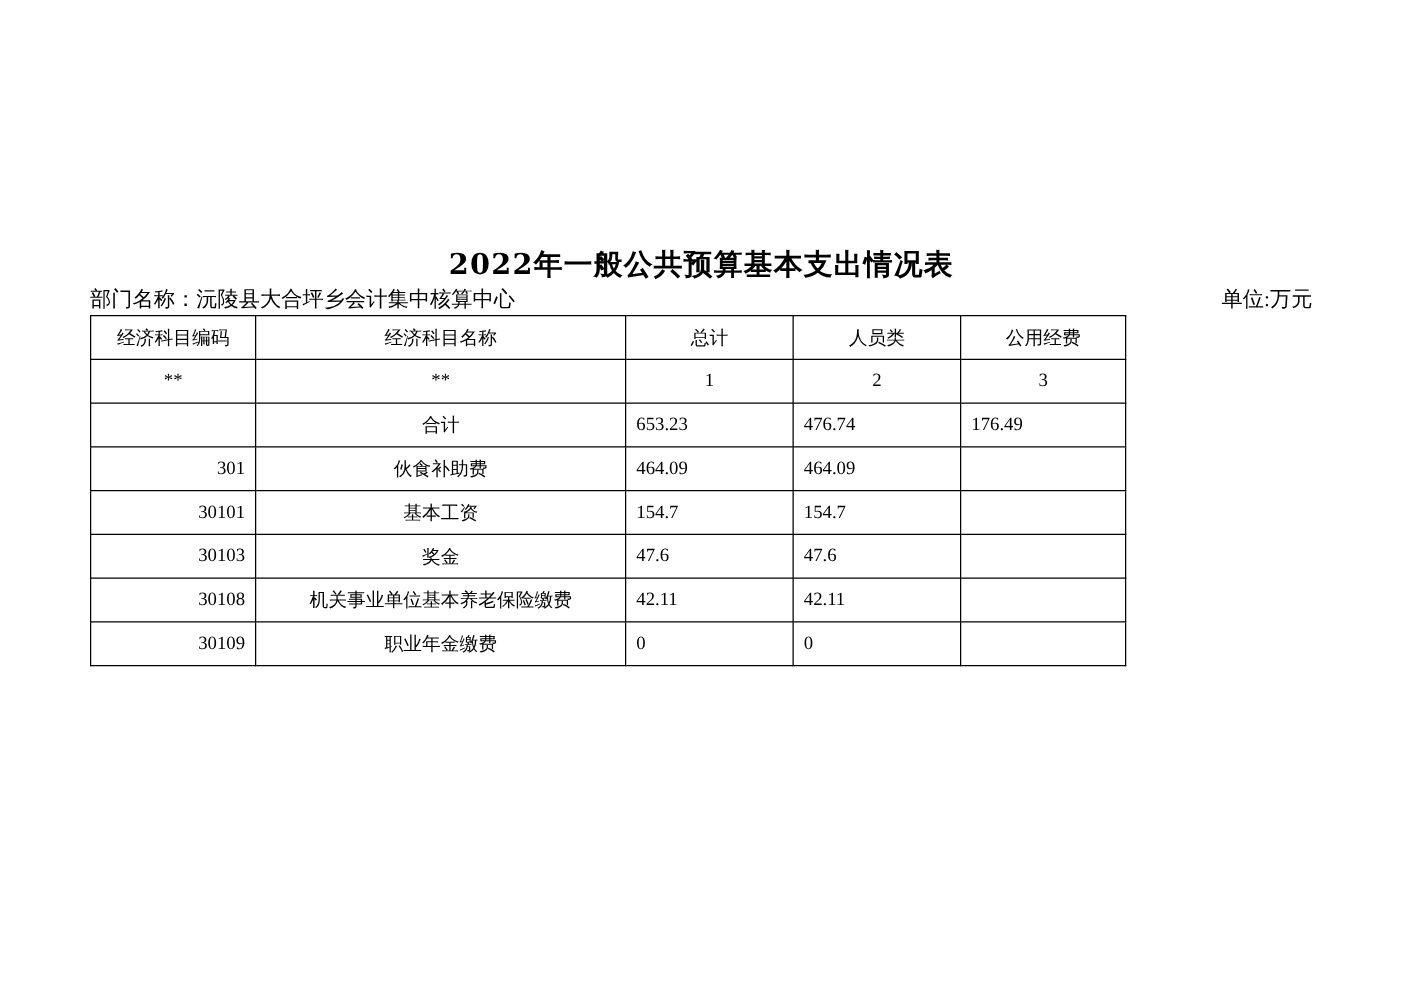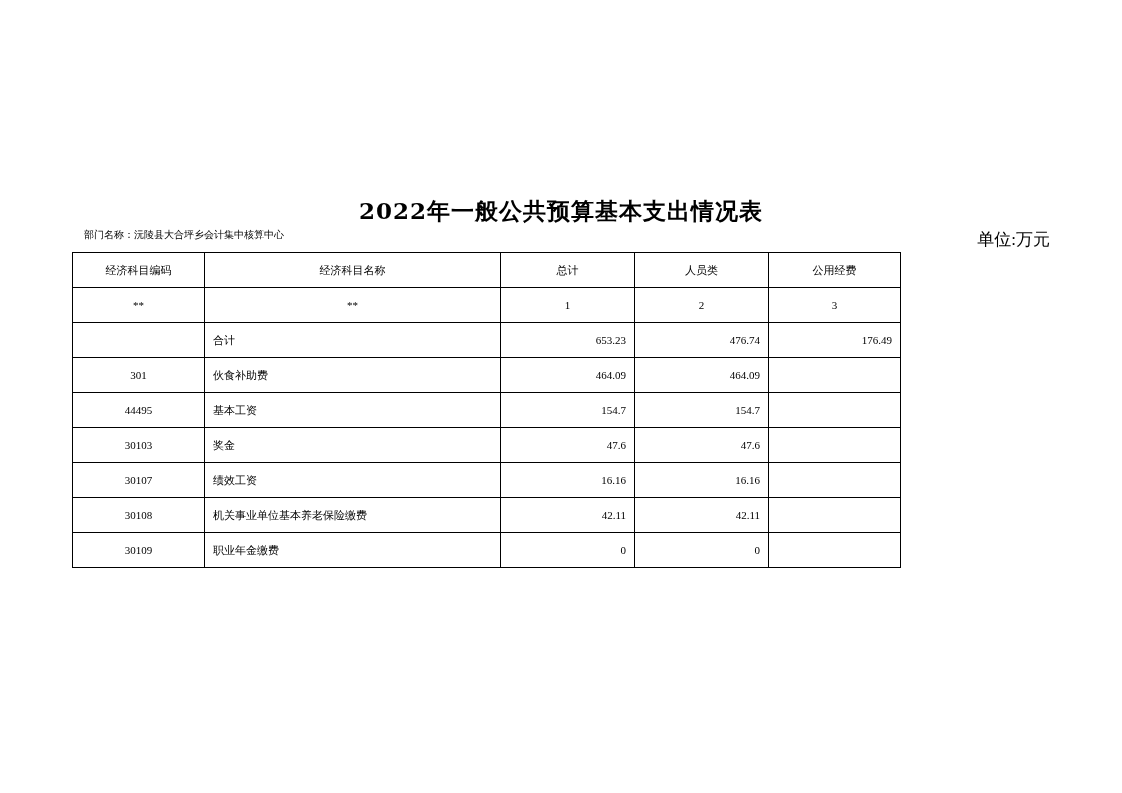--- a/index.html
+++ b/index.html
@@ -35,23 +35,23 @@
   }
   .meta-row {
     position: absolute;
     left: 72px;
     top: 228px;
     width: 978px;
     height: 18px;
   }
   .dept-name {
     position: absolute;
-    left: 12px;
+    left: 0;
     top: 0;
-    font-size: 10px;
+    font-size: 17px;
     white-space: nowrap;
     font-family: Liberation Mono, monospace;
   }
   .unit-label {
     position: absolute;
     right: 0;
     top: 0;
     font-size: 17px;
     white-space: nowrap;
   }
@@ -59,47 +59,46 @@
     position: absolute;
     left: 72px;
     top: 252px;
     border-collapse: collapse;
     table-layout: fixed;
     width: 828px;
   }
   table.budget td {
     border: 1px solid #000000;
     height: 35px;
-    font-size: 11px;
+    font-size: 15px;
     padding: 0 8px;
     vertical-align: middle;
     box-sizing: border-box;
   }
   td.c-code { width: 132px; }
   td.c-name { width: 296px; }
   td.c-total { width: 134px; margin-left: 20px; }
   td.c-person { width: 134px; }
   td.c-public { width: 132px; }
 
   .hdr td {
     text-align: center;
     height: 36px;
   }
   .subhdr td {
     text-align: center;
   }
   .num {
-    text-align: right;
   }
   .code-cell {
-    text-align: center;
+    text-align: right;
     padding-left: 10px;
   }
   .name-cell {
-    text-align: left;
+    text-align: center;
     padding-left: 10px;
   }
   .name-indent {
     padding-left: 28px;
   }
   .code-indent {
     padding-left: 18px;
   }
 </style>
 </head>
@@ -141,44 +140,37 @@
 
       <tr>
         <td class="c-code code-cell">301</td>
         <td class="c-name name-cell">伙食补助费</td>
         <td class="c-total num">464.09</td>
         <td class="c-person num">464.09</td>
         <td class="c-public num"></td>
       </tr>
 
       <tr>
-        <td class="c-code code-cell code-indent">44495</td>
+        <td class="c-code code-cell code-indent">30101</td>
         <td class="c-name name-cell name-indent">基本工资</td>
         <td class="c-total num">154.7</td>
         <td class="c-person num">154.7</td>
         <td class="c-public num"></td>
       </tr>
 
 
       <tr>
         <td class="c-code code-cell code-indent">30103</td>
         <td class="c-name name-cell name-indent">奖金</td>
         <td class="c-total num">47.6</td>
         <td class="c-person num">47.6</td>
         <td class="c-public num"></td>
       </tr>
 
 
-      <tr>
-        <td class="c-code code-cell code-indent">30107</td>
-        <td class="c-name name-cell name-indent">绩效工资</td>
-        <td class="c-total num">16.16</td>
-        <td class="c-person num">16.16</td>
-        <td class="c-public num"></td>
-      </tr>
 
       <tr>
         <td class="c-code code-cell code-indent">30108</td>
         <td class="c-name name-cell name-indent">机关事业单位基本养老保险缴费</td>
         <td class="c-total num">42.11</td>
         <td class="c-person num">42.11</td>
         <td class="c-public num"></td>
       </tr>
 
       <tr>

